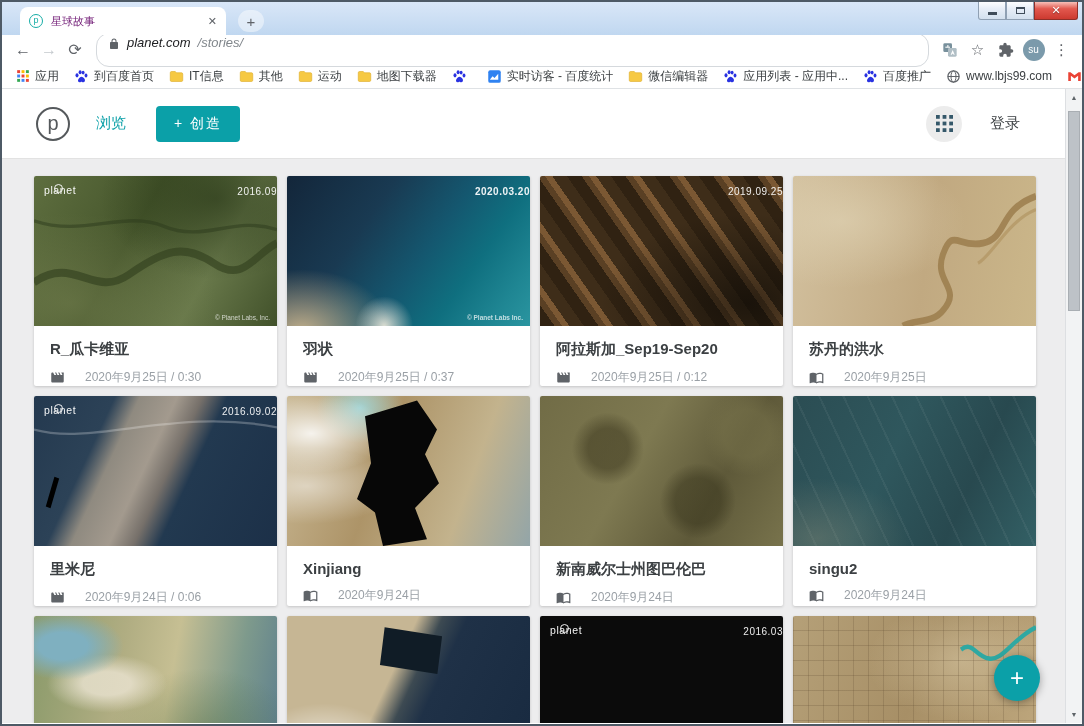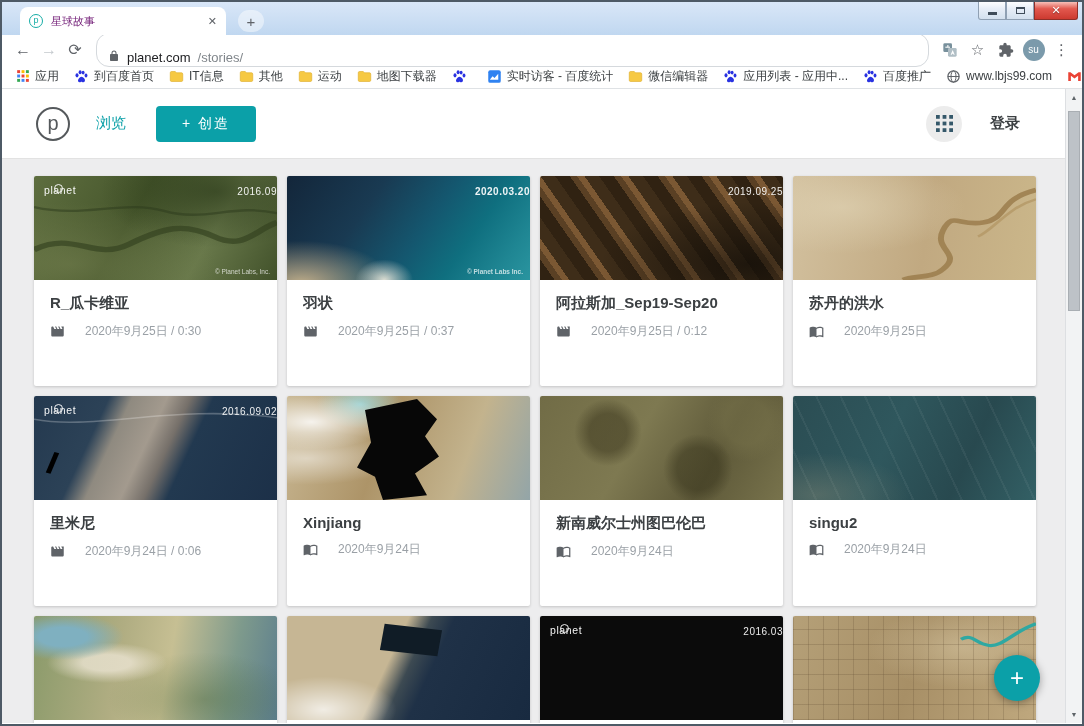--- a/index.html
+++ b/index.html
@@ -17,46 +17,46 @@
   .wbtn { width:28px; height:18px; border:1px solid #8fa0b3; border-top:none; display:flex; align-items:center; justify-content:center; background:linear-gradient(#fdfeff,#e7eef7 40%,#d3e0ee); }
   .wbtn.min { border-radius:0 0 0 3px; }
   .wbtn.close { width:44px; border-radius:0 0 3px 0; background:linear-gradient(#f7c0b8,#e2584e 40%,#cc3a30); border-color:#8e2f28; color:#fff; font-size:11px; font-weight:bold; text-shadow:0 1px 1px rgba(0,0,0,.4); }
   .glyph-min { width:9px; height:3px; background:#3f4c59; margin-top:5px; display:block; }
   .glyph-max { width:9px; height:7px; border:1px solid #3f4c59; border-top-width:2px; display:block; }
 
   
   .toolbar { height:29px; background:#fff; display:flex; align-items:center; padding:0 8px; }
   .nav-ic { width:26px; height:26px; display:flex; align-items:center; justify-content:center; font-size:16px; color:#5f6368; }
   .nav-ic.disabled { color:#c4c9cd; }
-  .omnibox { flex:1; height:24px; margin:0 8px; border:1px solid #d5d9dd; border-radius:13px; display:flex; align-items:flex-start; padding:16px 11px; gap:7px; background:#fff; }
+  .omnibox { flex:1; height:24px; margin:0 8px; border:1px solid #d5d9dd; border-radius:13px; display:flex; align-items:flex-end; padding:16px 11px; gap:7px; background:#fff;font-style:italic; }
   .url { font-size:13px; color:#202124; white-space:nowrap; }
   .url-path { font-size:13px; color:#80868b; white-space:nowrap; }
   .tool-right { display:flex; align-items:center; gap:3px; }
   .tool-ic { width:25px; height:25px; display:flex; align-items:center; justify-content:center; font-size:15px; color:#5f6368; }
   .avatar { width:22px; height:22px; border-radius:50%; background:#7b9aab; color:#fff; font-size:10px; display:flex; align-items:center; justify-content:center; }
 
   
   .bookmarks { height:25px; background:#fff; display:flex; align-items:center; padding:0 10px; gap:7px; border-bottom:1px solid #dfe2e5; }
   .bm { display:flex; align-items:center; gap:5px; font-size:12px; color:#3c4043; padding:0 4px; white-space:nowrap; }
   .bm svg { flex:0 0 auto; }
 
   
   .viewport { position:relative; height:634px; background:#ededee; overflow:hidden; }
   .pheader { height:70px; background:#fff; border-bottom:1px solid #e2e2e2; display:flex; align-items:center; padding:0 34px; }
   .plogo { width:34px; height:34px; border:2px solid #55595c; border-radius:50%; color:#55595c; font-size:20px; display:flex; align-items:center; justify-content:center; }
   .browse { margin-left:26px; font-size:15px; color:#0ba0a8; }
-  .create-btn { margin-left:30px; background:#0ba0a8; color:#fff; font-size:14px; border:none; border-radius:4px; padding:9px 26px; letter-spacing:2px; }
+  .create-btn { margin-left:30px; background:#0ba0a8; color:#fff; font-size:14px; border:none; border-radius:4px; padding:9px 18px; letter-spacing:2px; }
   .hdr-right { margin-left:auto; display:flex; align-items:center; gap:28px; padding-right:28px; }
   .grid-circle { width:36px; height:36px; border-radius:50%; background:#ececec; display:flex; align-items:center; justify-content:center; }
-  .login { font-size:15px; color:#3c4043;font-weight:bold; }
+  .login { font-size:15px; color:#3c4043; }
 
   .content { padding:17px 0 0 32px; }
   .grid { display:grid; grid-template-columns:repeat(4,243px); column-gap:10px; row-gap:10px; }
   .card { background:#fff; border-radius:2px; box-shadow:0 1px 3px rgba(0,0,0,.18); overflow:hidden; height:210px; }
-  .cimg { height:104px; position:relative; overflow:hidden; }
+  .cimg { height:150px; position:relative; overflow:hidden; }
   .deco { position:absolute; inset:0; width:100%; height:100%; }
   .cinfo { padding:12px 16px; }
   .ctitle { font-size:15px; color:#3c4043; margin:2px 0 10px; white-space:nowrap; overflow:hidden; font-weight:bold; }
   .cmeta { display:flex; align-items:center; gap:20px; font-size:12px; color:#9aa0a6; }
   .cmeta svg { flex:0 0 auto; fill:#5f6368; }
   .wm { position:absolute; top:8px; left:10px; color:#fff; font-size:10.5px; letter-spacing:.6px; opacity:.95; }
   .wm-ring { position:absolute; top:0; left:10px; width:9px; height:9px; border:1px solid #fff; border-radius:50%; }
   .stamp { position:absolute; top:10px; right:0; color:rgba(255,255,255,.92); font-size:10px; letter-spacing:.5px; }
   .attrib { position:absolute; bottom:5px; right:7px; color:rgba(255,255,255,.72); font-size:6.5px; }
 

